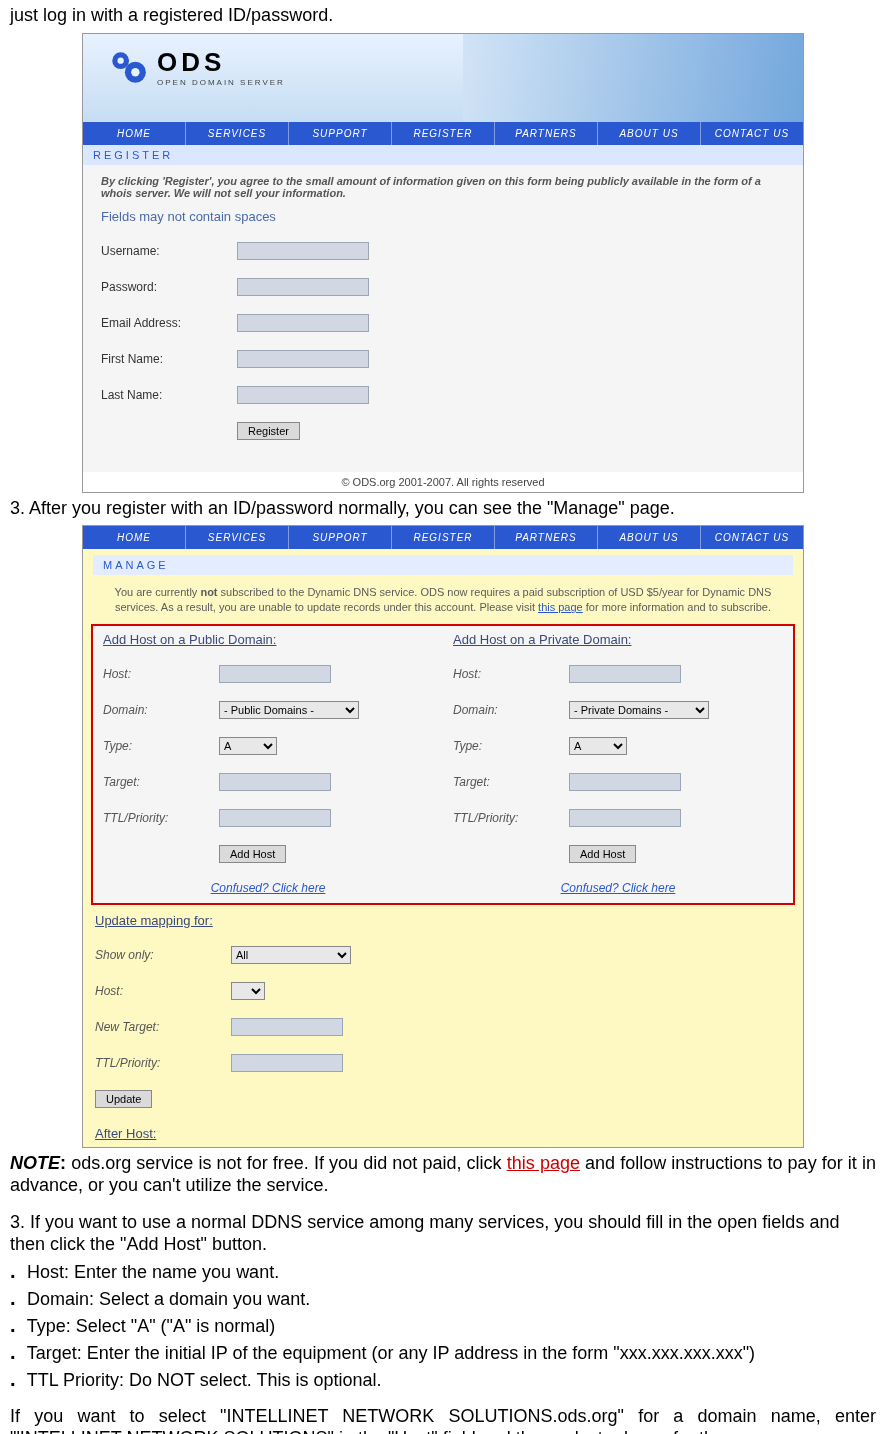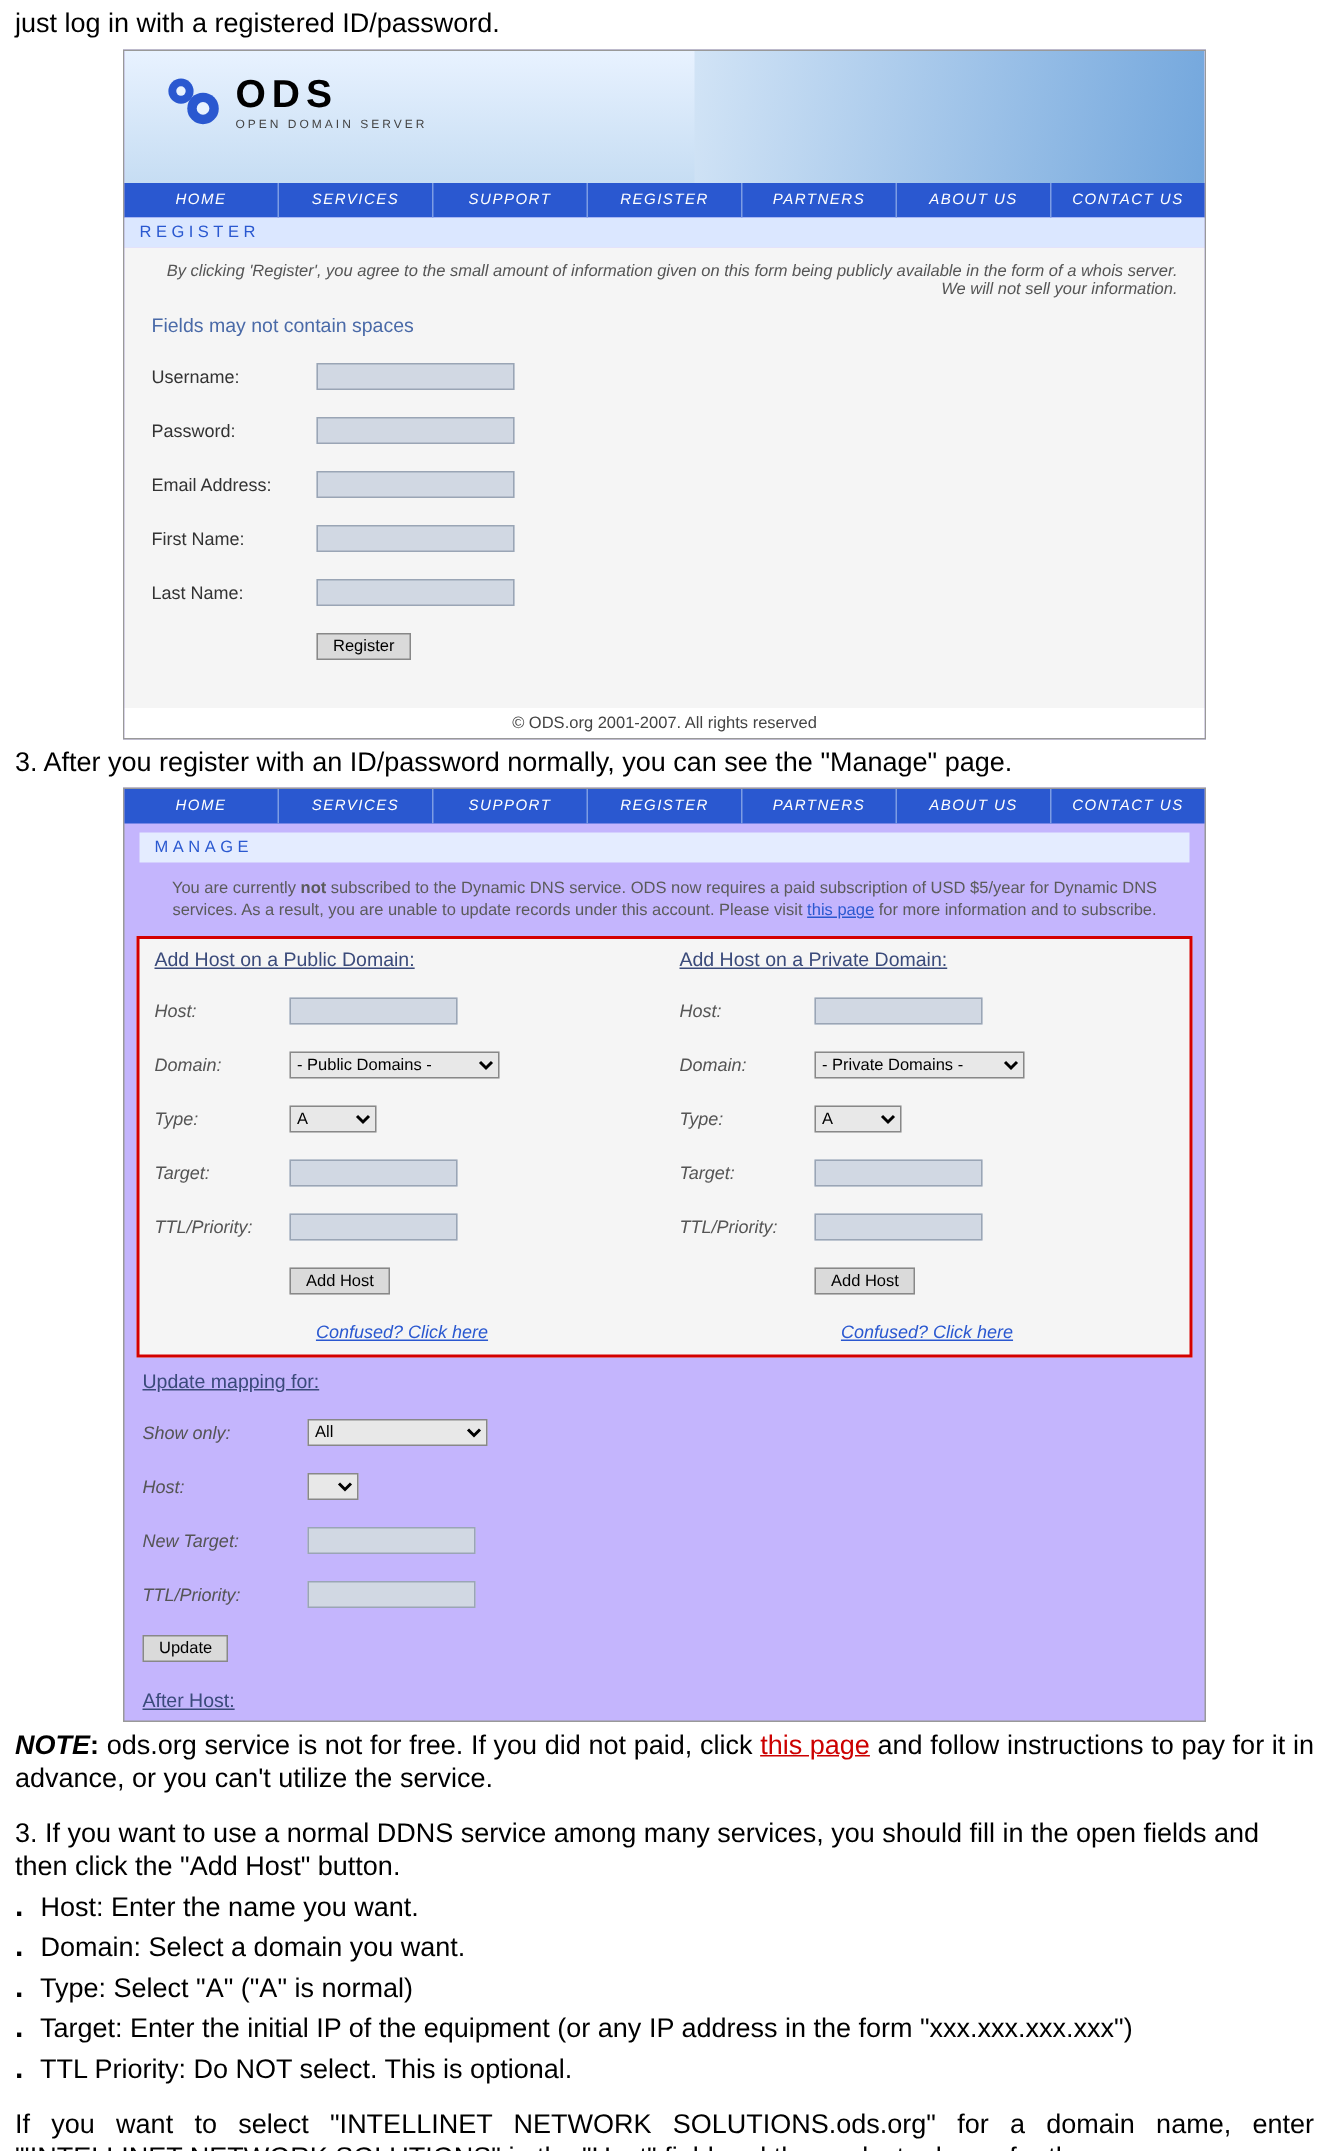--- a/index.html
+++ b/index.html
@@ -19,21 +19,21 @@
   .bold-italic { font-weight:bold; font-style:italic;}
   .link-red { color:#c00; text-decoration:underline;}
   .bullet-line { margin:4px 0;}
   .bullet-dot { font-weight:bold; font-size:20px; display:inline-block; width:12px;}
   .page-num { text-align:center; font-family: "Times New Roman", serif; font-size:18px; margin-top:30px;}
 
   
   .shot {
     margin:6px auto 4px auto;
     width:720px;
-    background: #c4b5fd;
+    background: #fef9c3;
     border:1px solid #999;
     font-size:12px;
   }
   .shot1-banner {
     background: linear-gradient(#e8f2ff,#c6ddf3);
     height:88px;
     position:relative;
     overflow:hidden;
   }
   .ods-logo {
@@ -71,25 +71,26 @@
   .section-bar {
     background:#dbe7ff;
     color:#2a58d0;
     letter-spacing:3px;
     font-size:11px;
     padding:4px 10px;
     font-family: Verdana, sans-serif;
   }
   .inner-pad { padding:8px 18px 14px 18px; background:#f5f5f5;}
   .reg-info {
-    font-style:italic; color:#555; font-size:11px; text-align:right;
+    font-style:italic; color:#555; font-size:11px; text-align:left;
     margin:2px 0 10px 0;
+    font-weight:bold;
   }
   .form-title { color:#4a6aa8; font-family: Verdana, sans-serif; font-size:13px; margin-bottom:6px;}
-  .form-row { display:flex; align-items:center; margin:18px 0;}
+  .form-row { display:flex; align-items:center; margin:18px 0;gap:26px;}
   .form-label { width:110px; color:#333; font-family:Verdana, sans-serif; font-size:12px;}
   .form-input {
     width:130px; height:16px; background:#d1d8e3; border:1px solid #9aa5b5;
   }
   .btn {
     background:#dadada; border:1px solid #888; font-size:11px; padding:2px 10px;
     font-family:Arial;
   }
   .copyright {
     text-align:center; color:#444; font-size:11px; background:#fff; padding:4px 0;

